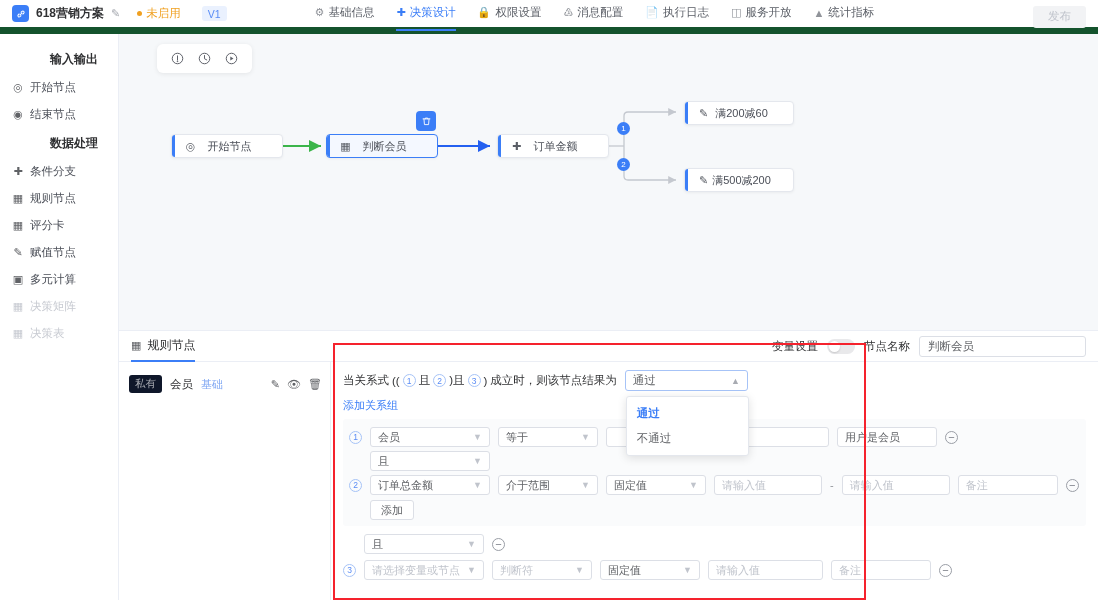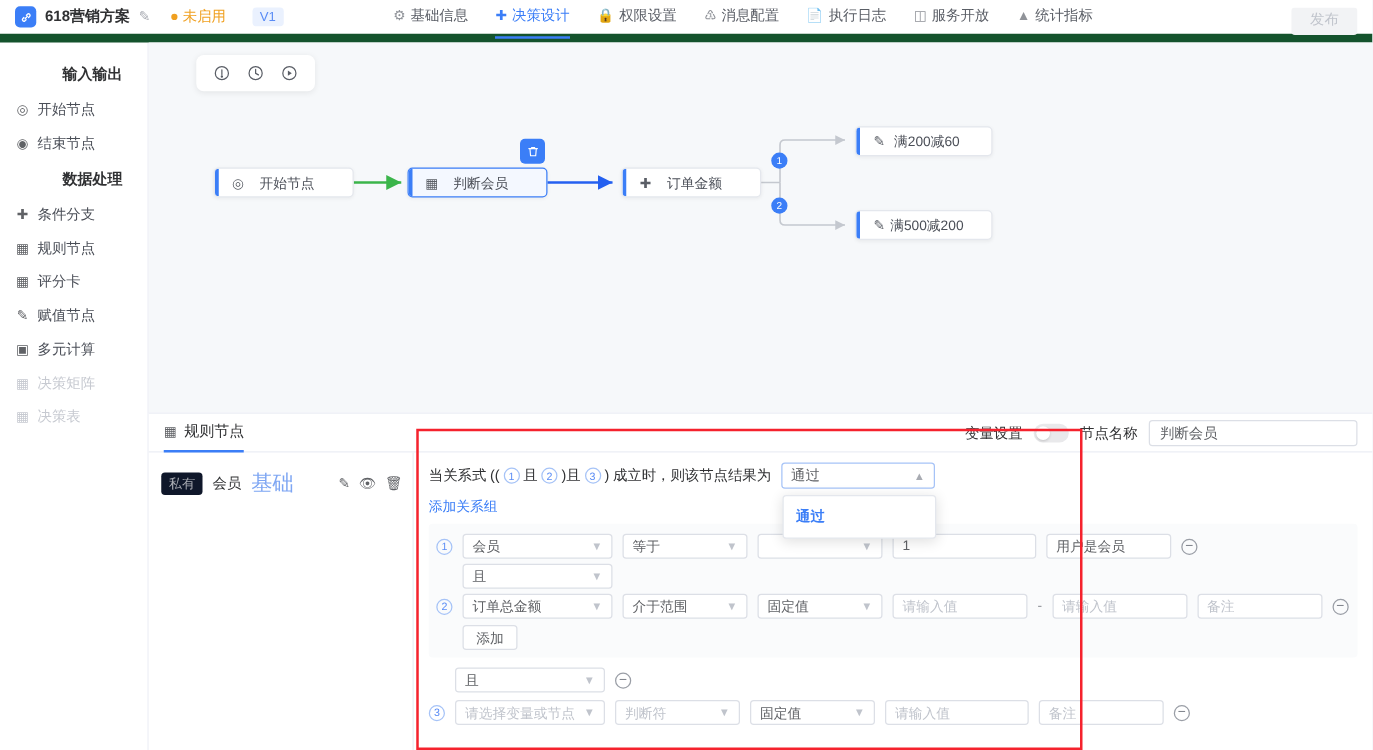--- a/index.html
+++ b/index.html
@@ -155,21 +155,21 @@
   .var-head .vtitle { font-size: 11.5px; color: #303133; font-weight: bold; flex: 1; }
   .link-blue { color: #3b7ef7; font-size: 11px; cursor: pointer; white-space: nowrap; }
   .var-row {
     display: flex; align-items: center; gap: 8px; padding: 5px 8px 5px 10px;
   }
   .tag-gray {
     background: #0f172a; color: #a8abb2; font-size: 10.5px;
     padding: 2px 6px; border-radius: 3px;
   }
   .var-name { font-size: 11.5px; color: #303133; }
-  .var-sub { font-size: 17px; color: #7ea6f3; }
+  .var-sub { font-size: 11px; color: #7ea6f3; }
   .var-actions { margin-left: auto; display: flex; gap: 7px; color: #606266; font-size: 11px; }
   .var-actions span { cursor: pointer; }
 
   
   .rule-col { flex: 1; padding: 8px 12px 0 12px; min-width: 0; position: relative; }
   .formula-row { display: flex; align-items: center; gap: 8px; }
   .formula-txt { font-size: 11.5px; color: #303133; display: flex; align-items: center; gap: 3px; }
   .circ {
     display: inline-flex; align-items: center; justify-content: center;
     width: 13px; height: 13px; border-radius: 50%;
@@ -460,20 +460,21 @@
               <span>)且</span>
               <span class="circ">3</span>
               <span>)</span>
               <span>成立时，则该节点结果为</span>
             </span>
             <span class="sel-box">
               <span>通过</span>
               <span class="caret">▲</span>
               <span class="dropdown">
                 <span class="dd-item sel" style="display:block;">通过</span>
+                <span class="dd-item" style="display:block;">不通过</span>
               </span>
             </span>
           </div>
 
           <span class="addgrp">添加关系组</span>
 
           <div class="cond-group">
             <div class="cond-row">
               <span class="idx">1</span>
               <span class="ctl w-var">

